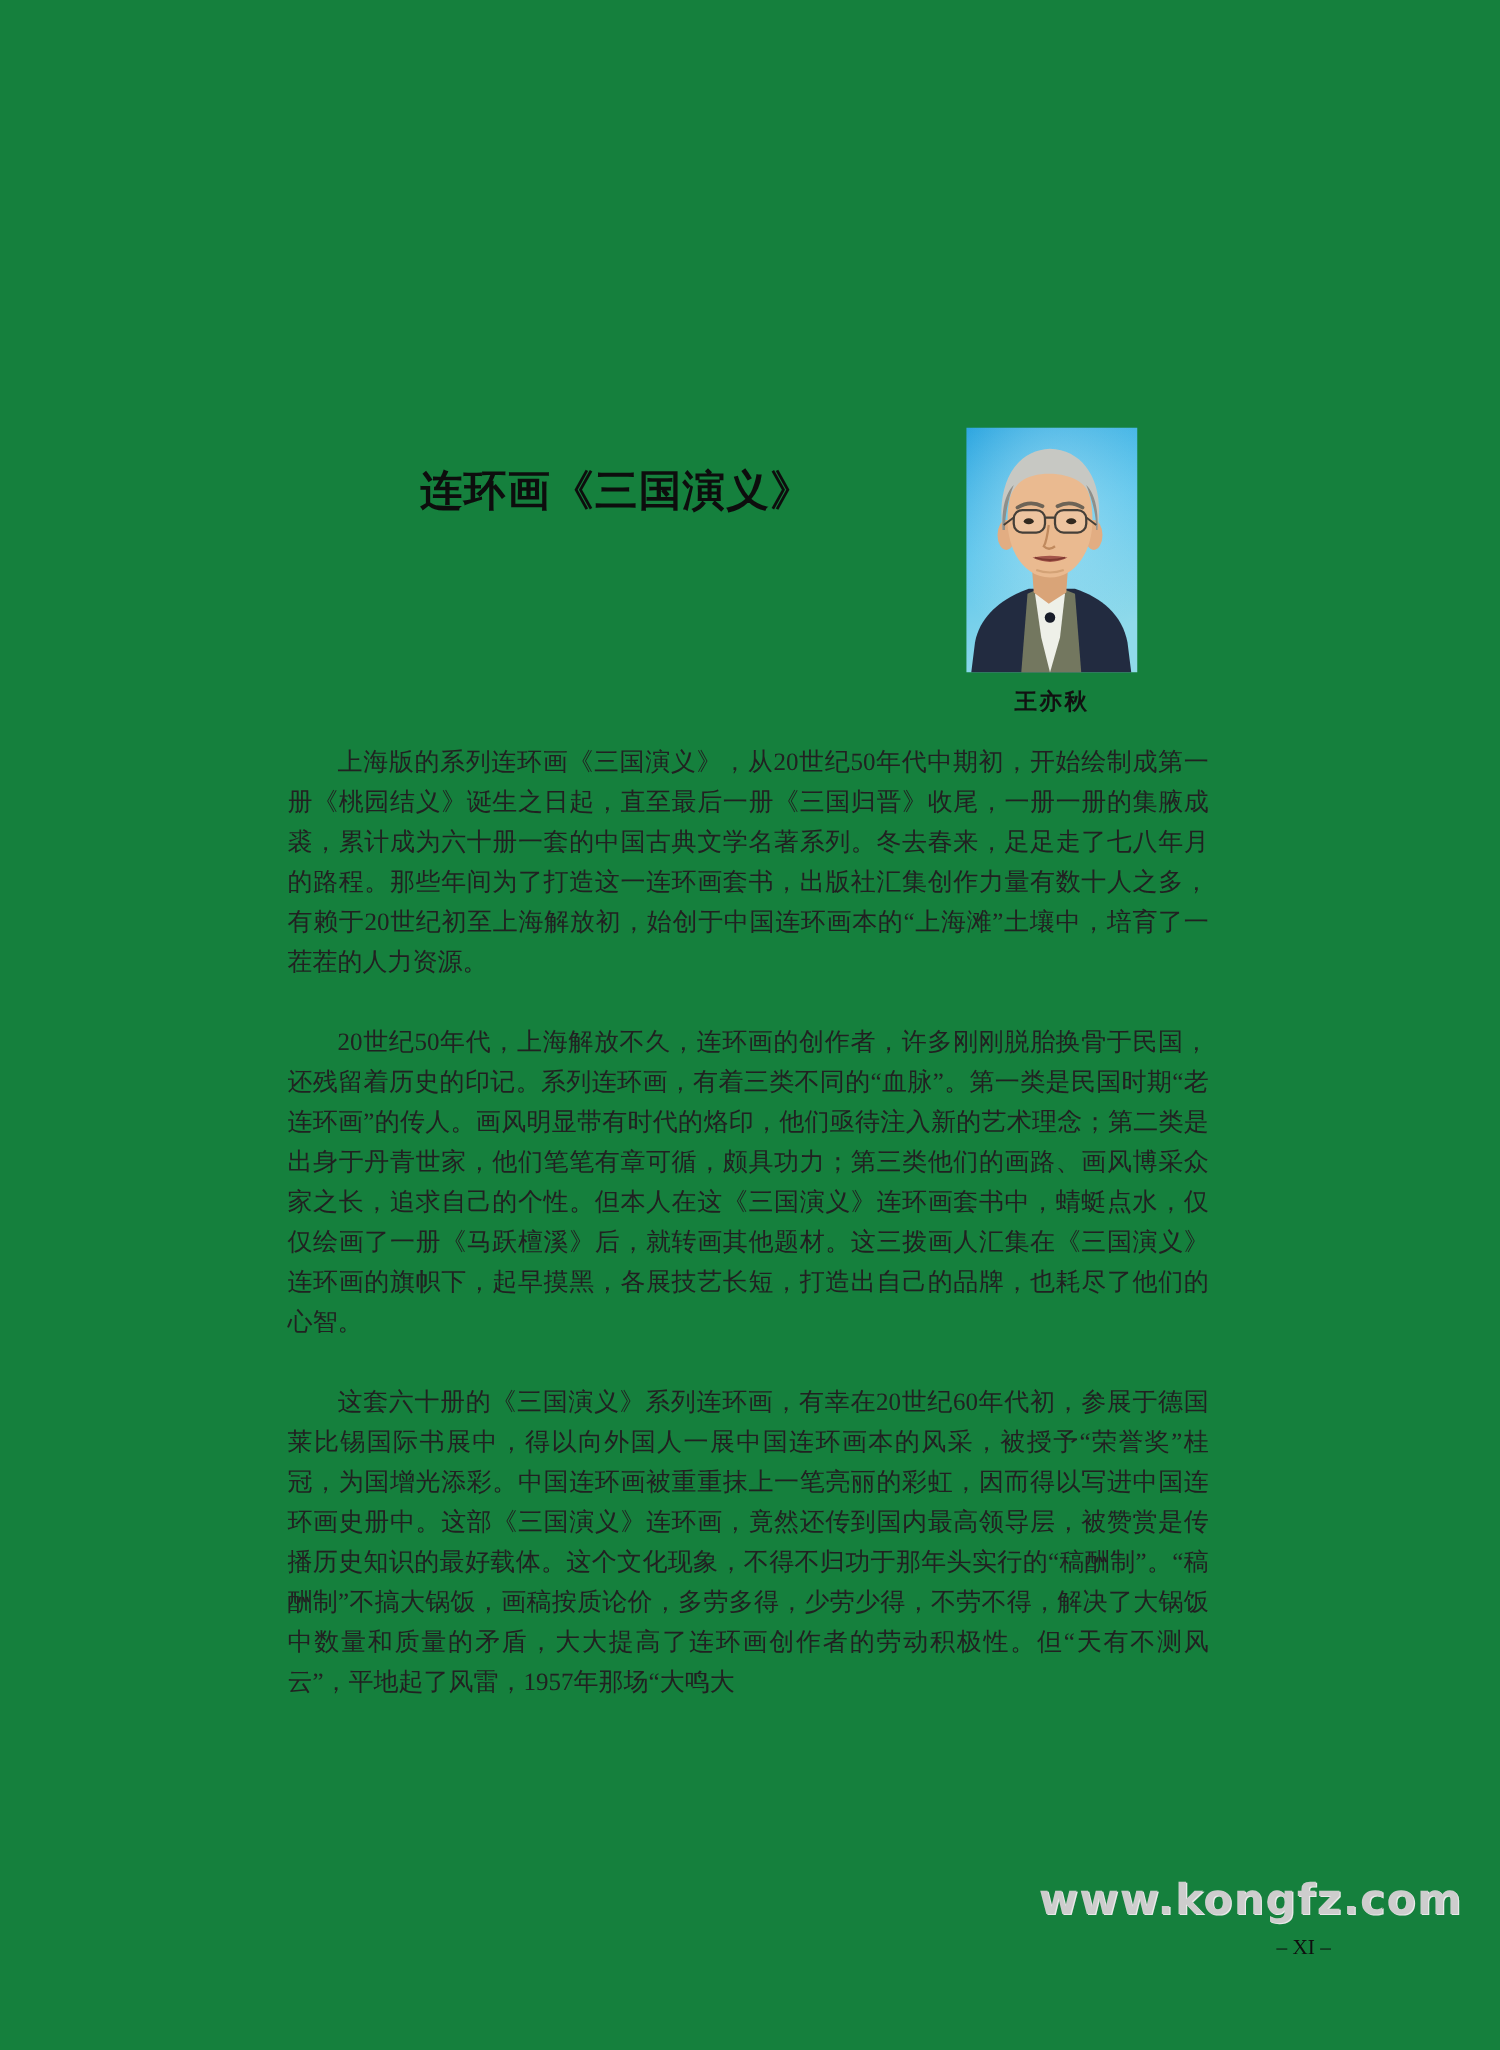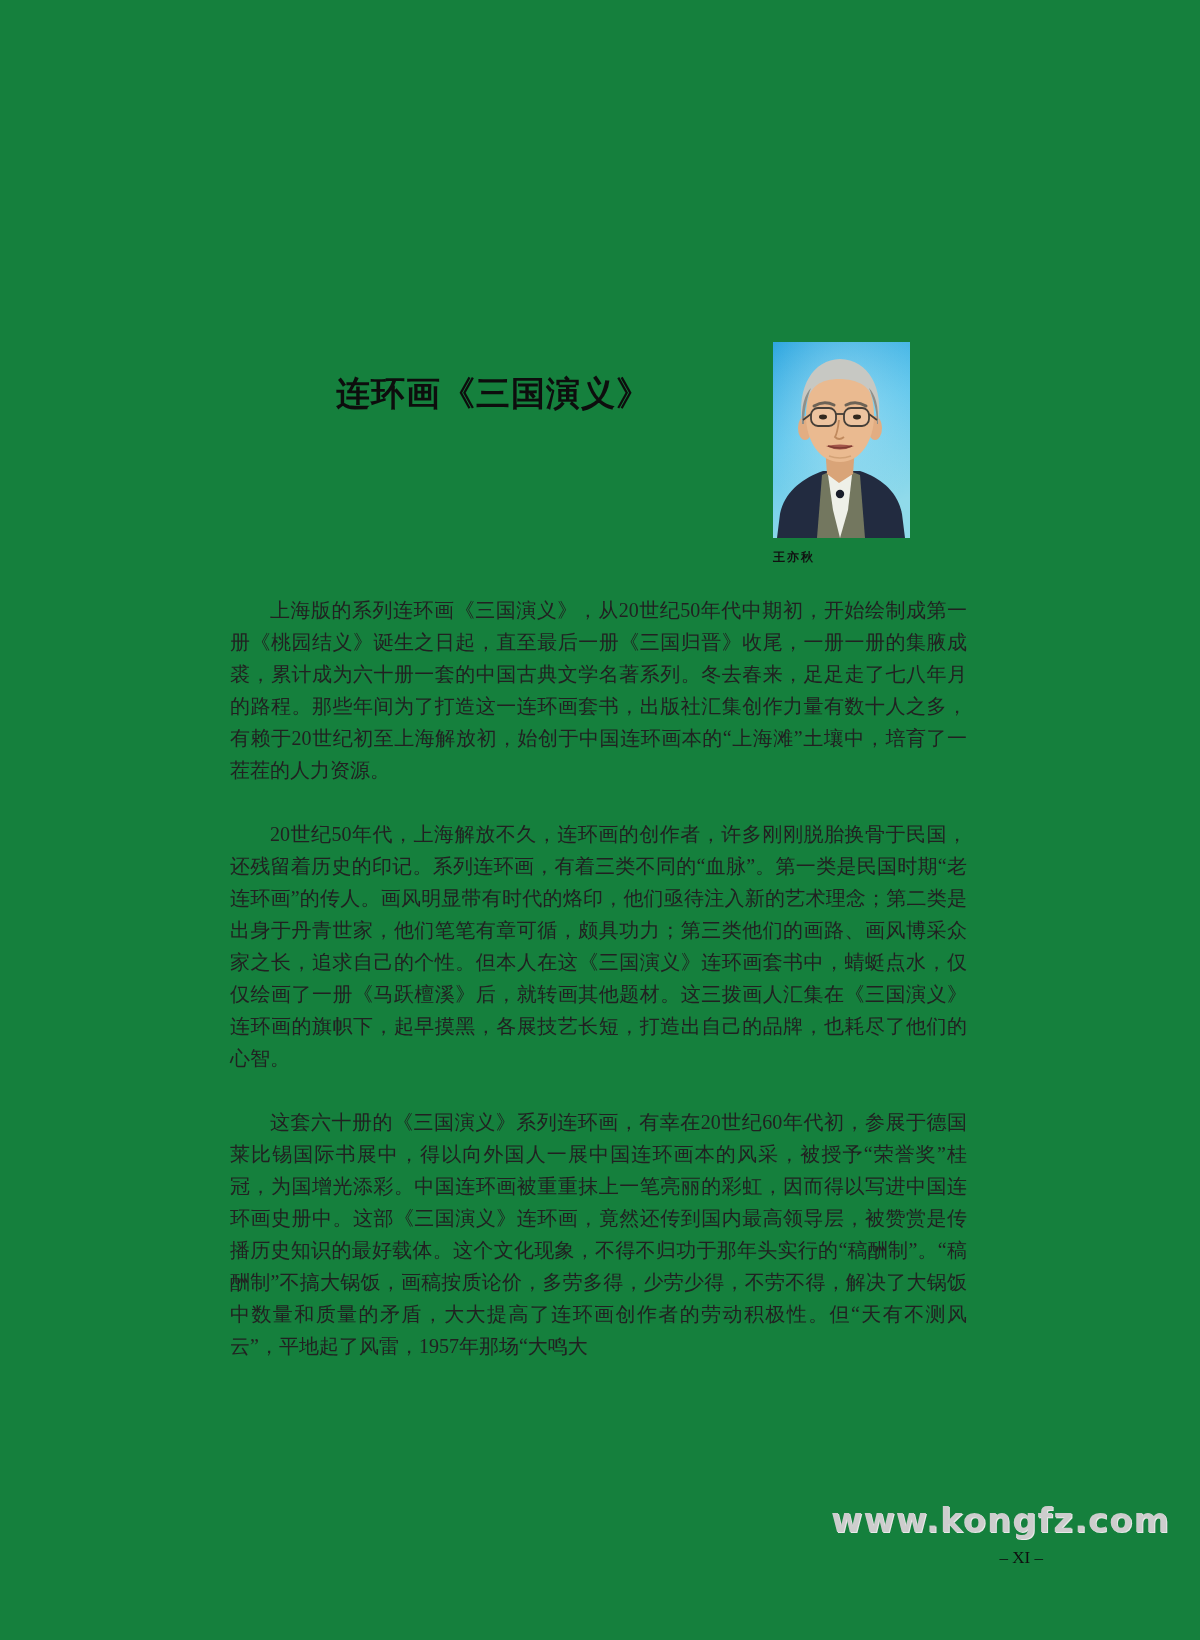--- a/index.html
+++ b/index.html
@@ -30,24 +30,24 @@
     top: 342px;
     width: 137px;
     height: 196px;
   }
   .portrait svg { display: block; width: 100%; height: 100%; }
   .caption {
     position: absolute;
     left: 773px;
     top: 549px;
     width: 137px;
-    text-align: left;
+    text-align: center;
     font-family: "Liberation Sans", "DejaVu Sans", sans-serif;
     font-weight: bold;
-    font-size: 12px;
+    font-size: 18px;
     letter-spacing: 2px;
     color: #111;
   }
   .body-text {
     position: absolute;
     left: 230px;
     top: 594px;
     width: 737px;
     font-size: 20px;
     line-height: 32px;
@@ -78,24 +78,24 @@
     margin-top: -4px;
     font-family: "DejaVu Sans", "Liberation Sans", sans-serif;
     font-weight: bold;
     font-size: 34px;
     letter-spacing: 1px;
     color: #cdcdcd;
     text-shadow: 1px 1px 0 #e9e9e9;
   }
   .page-number {
     position: absolute;
-    left: 963px;
+    left: 1003px;
     top: 1548px;
     width: 80px;
-    text-align: right;
+    text-align: center;
     font-family: "Liberation Serif", "DejaVu Serif", serif;
     font-size: 17px;
     color: #0f0f0f;
     z-index: 2;
   }
 </style>
 </head>
 <body>
 
 <div class="page">

